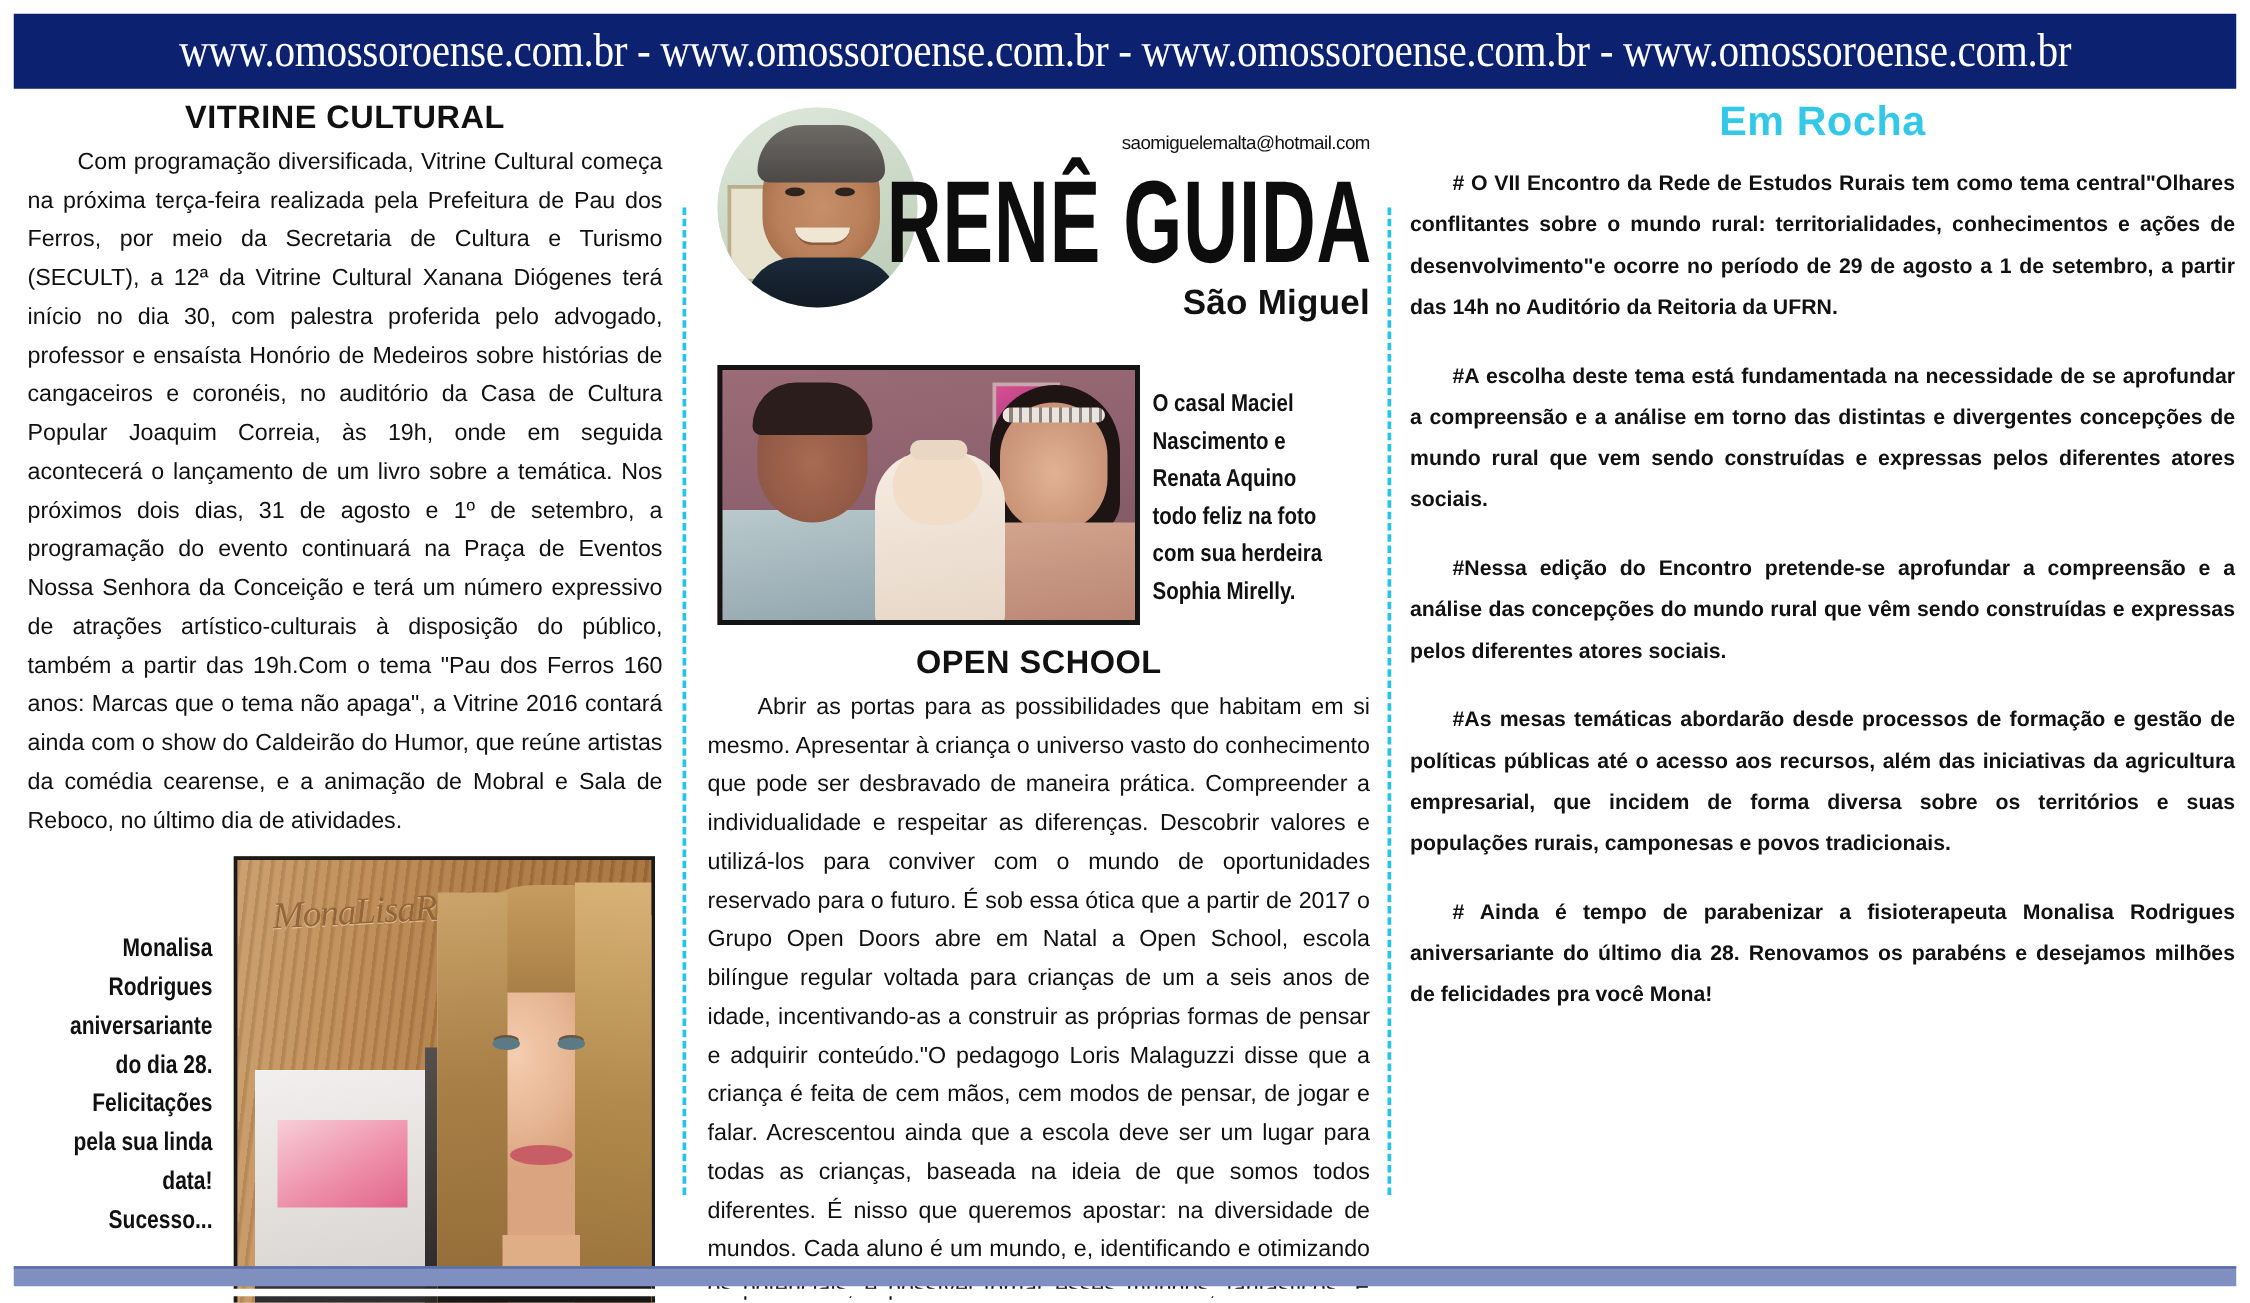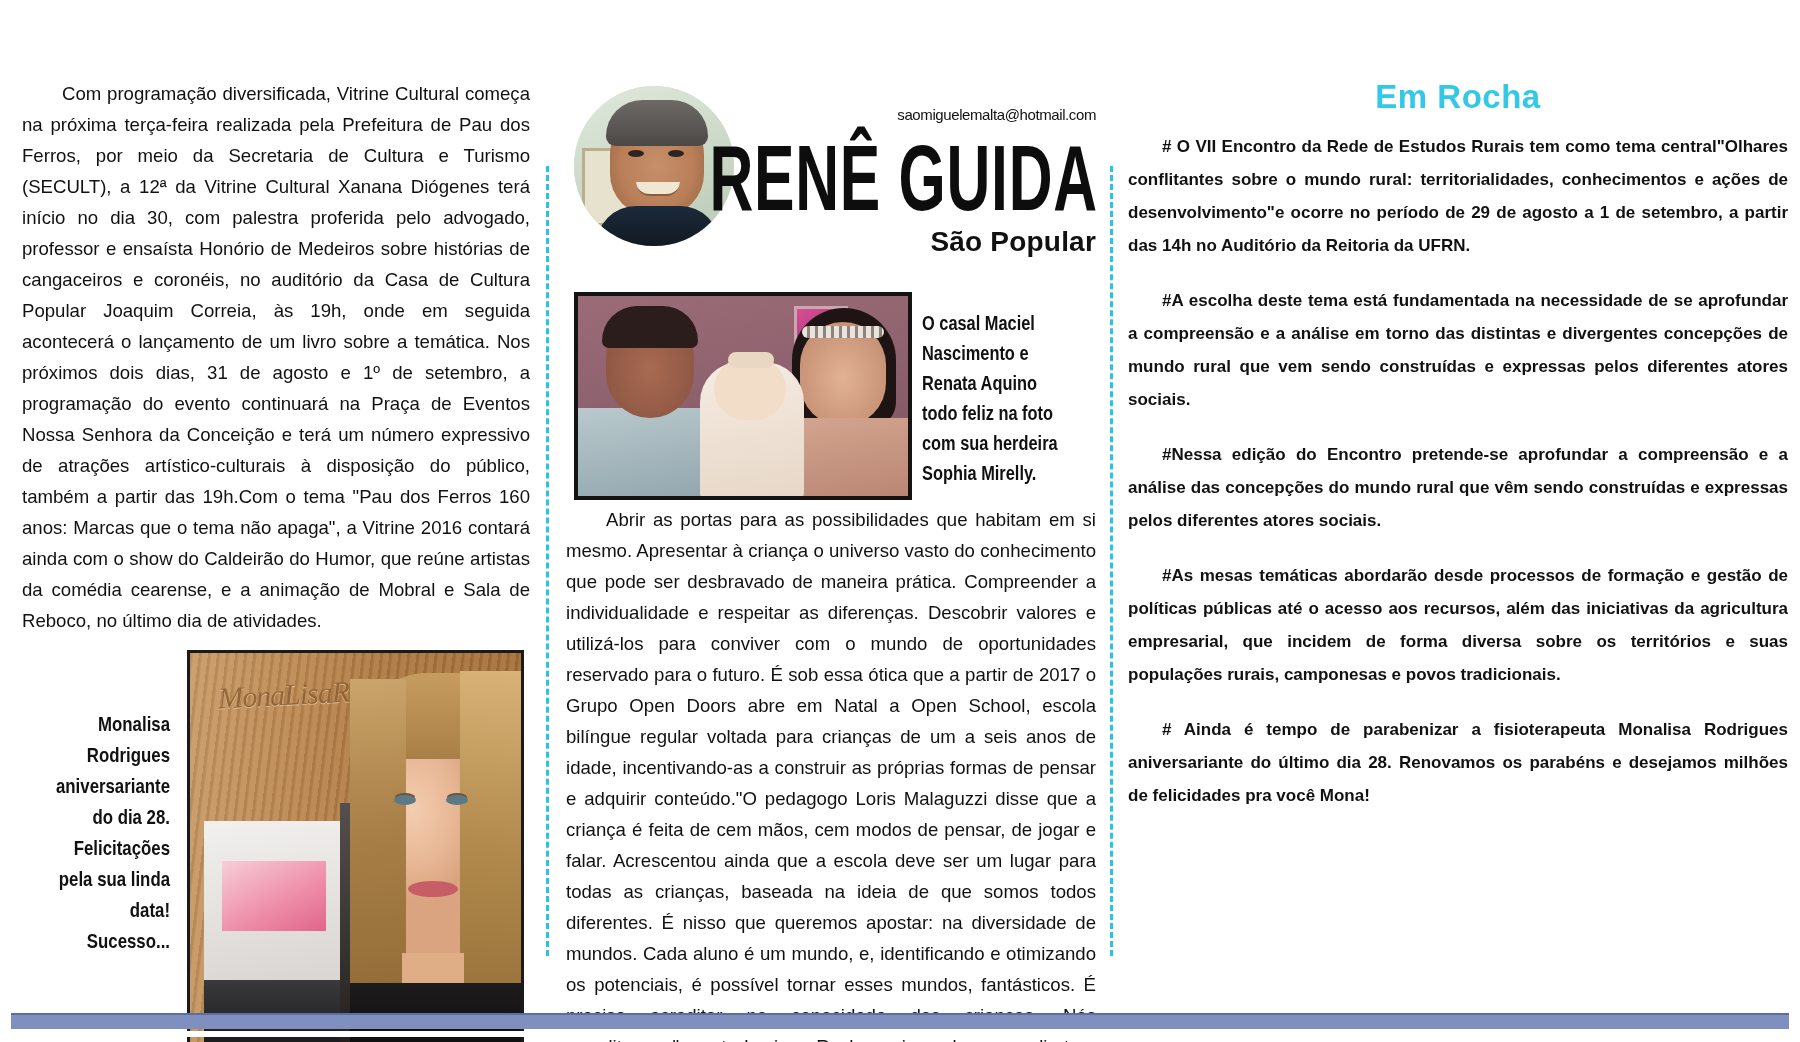--- a/index.html
+++ b/index.html
@@ -465,27 +465,31 @@
     left: 0; bottom: -8px;
     width: 100%; height: 6px;
     background: #ffffff;
   }
 </style>
 </head>
 <body>
 
 <div class="page">
 
+  <div class="banner">
+    <div class="banner-text">www.omossoroense.com.br - www.omossoroense.com.br - www.omossoroense.com.br - www.omossoroense.com.br</div>
+  </div>
 
   <div class="body-area">
 
     <div class="divider divider-1"></div>
     <div class="divider divider-2"></div>
 
     <div class="col col-left">
+      <div class="section-title">VITRINE CULTURAL</div>
       <div class="body-text">Com programação diversificada, Vitrine Cultural começa na próxima terça-feira realizada pela Prefeitura de Pau dos Ferros, por meio da Secretaria de Cultura e Turismo (SECULT), a 12ª da Vitrine Cultural Xanana Diógenes terá início no dia 30, com palestra proferida pelo advogado, professor e ensaísta Honório de Medeiros sobre histórias de cangaceiros e coronéis, no auditório da Casa de Cultura Popular Joaquim Correia, às 19h, onde em seguida acontecerá o lançamento de um livro sobre a temática. Nos próximos dois dias, 31 de agosto e 1º de setembro, a programação do evento continuará na Praça de Eventos Nossa Senhora da Conceição e terá um número expressivo de atrações artístico-culturais à disposição do público, também a partir das 19h.Com o tema "Pau dos Ferros 160 anos: Marcas que o tema não apaga", a Vitrine 2016 contará ainda com o show do Caldeirão do Humor, que reúne artistas da comédia cearense, e a animação de Mobral e Sala de Reboco, no último dia de atividades.</div>
 
       <div class="left-photo-wrap">
         <div class="left-caption">Monalisa Rodrigues aniversariante do dia 28. Felicitações pela sua linda data! Sucesso...</div>
 
         <div class="photo-monalisa">
           <div class="ml-wood"></div>
           <div class="ml-script">MonaLisaRodr</div>
           <div class="ml-box"></div>
           <div class="ml-darkstrip"></div>
@@ -510,41 +514,42 @@
           <div class="av-bg"></div>
           <div class="av-head"></div>
           <div class="av-hair"></div>
           <div class="av-eye l"></div>
           <div class="av-eye r"></div>
           <div class="av-smile"></div>
           <div class="av-shirt"></div>
         </div>
         <div class="email">saomiguelemalta@hotmail.com</div>
         <div class="bigname">RENÊ GUIDA</div>
-        <div class="subname">São Popular</div>
+        <div class="subname">São Miguel</div>
       </div>
 
       <div class="mid-photo-row">
         <div class="photo-family">
           <div class="fam-wall"></div>
           <div class="fam-frame"></div>
           <div class="fam-man-body"></div>
           <div class="fam-man-head"></div>
           <div class="fam-man-hair"></div>
           <div class="fam-woman-hair"></div>
           <div class="fam-woman-head"></div>
           <div class="fam-band"></div>
           <div class="fam-woman-body"></div>
           <div class="fam-baby"></div>
           <div class="fam-baby-head"></div>
           <div class="fam-baby-bow"></div>
         </div>
         <div class="fam-caption">O casal Maciel Nascimento e Renata Aquino todo feliz na foto com sua herdeira Sophia Mirelly.</div>
       </div>
 
+      <div class="section-title openschool-title">OPEN SCHOOL</div>
       <div class="body-text">Abrir as portas para as possibilidades que habitam em si mesmo. Apresentar à criança o universo vasto do conhecimento que pode ser desbravado de maneira prática. Compreender a individualidade e respeitar as diferenças. Descobrir valores e utilizá-los para conviver com o mundo de oportunidades reservado para o futuro. É sob essa ótica que a partir de 2017 o Grupo Open Doors abre em Natal a Open School, escola bilíngue regular voltada para crianças de um a seis anos de idade, incentivando-as a construir as próprias formas de pensar e adquirir conteúdo."O pedagogo Loris Malaguzzi disse que a criança é feita de cem mãos, cem modos de pensar, de jogar e falar. Acrescentou ainda que a escola deve ser um lugar para todas as crianças, baseada na ideia de que somos todos diferentes. É nisso que queremos apostar: na diversidade de mundos. Cada aluno é um mundo, e, identificando e otimizando os potenciais, é possível tornar esses mundos, fantásticos. É preciso acreditar na capacidade das crianças. Nós acreditamos.", conta Luciana Rocha, psicopedagoga e diretora pedagógica da escola.</div>
     </div>
 
     <div class="col col-right">
       <div class="em-alta">Em Rocha</div>
 
       <div class="right-text"># O VII Encontro da Rede de Estudos Rurais tem como tema central"Olhares conflitantes sobre o mundo rural: territorialidades, conhecimentos e ações de desenvolvimento"e ocorre no período de 29 de agosto a 1 de setembro, a partir das 14h  no Auditório da Reitoria da UFRN.</div>
       <div class="right-text">#A escolha deste tema está fundamentada na necessidade de se aprofundar a compreensão e a análise em torno das distintas e divergentes concepções de mundo rural que vem sendo construídas e expressas pelos diferentes atores sociais.</div>
       <div class="right-text">#Nessa edição do Encontro pretende-se aprofundar a compreensão e a análise das concepções do mundo rural que vêm sendo construídas e expressas pelos diferentes atores sociais.</div>
       <div class="right-text thin">#As mesas temáticas abordarão desde processos de formação e gestão de políticas públicas até o acesso aos recursos, além das iniciativas da agricultura empresarial, que incidem de forma diversa sobre os territórios e suas populações rurais, camponesas e povos tradicionais.</div>

